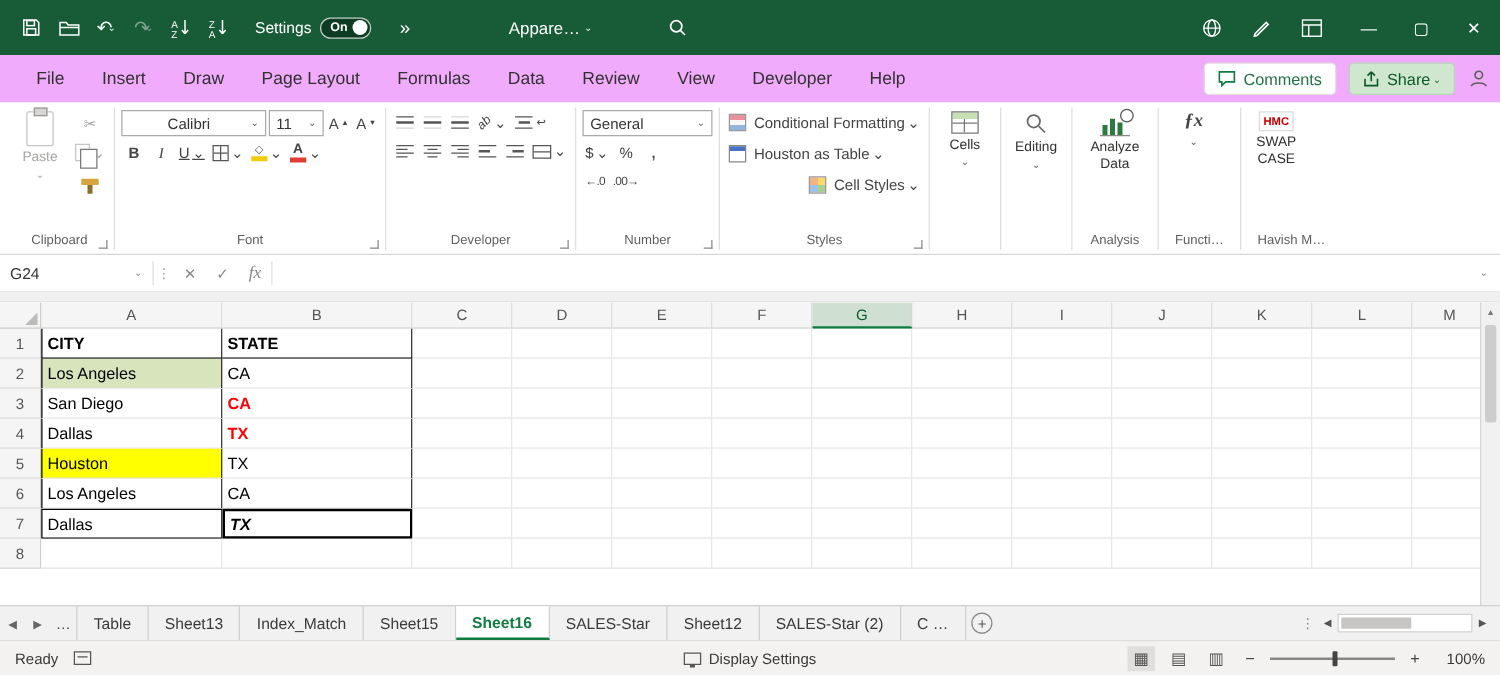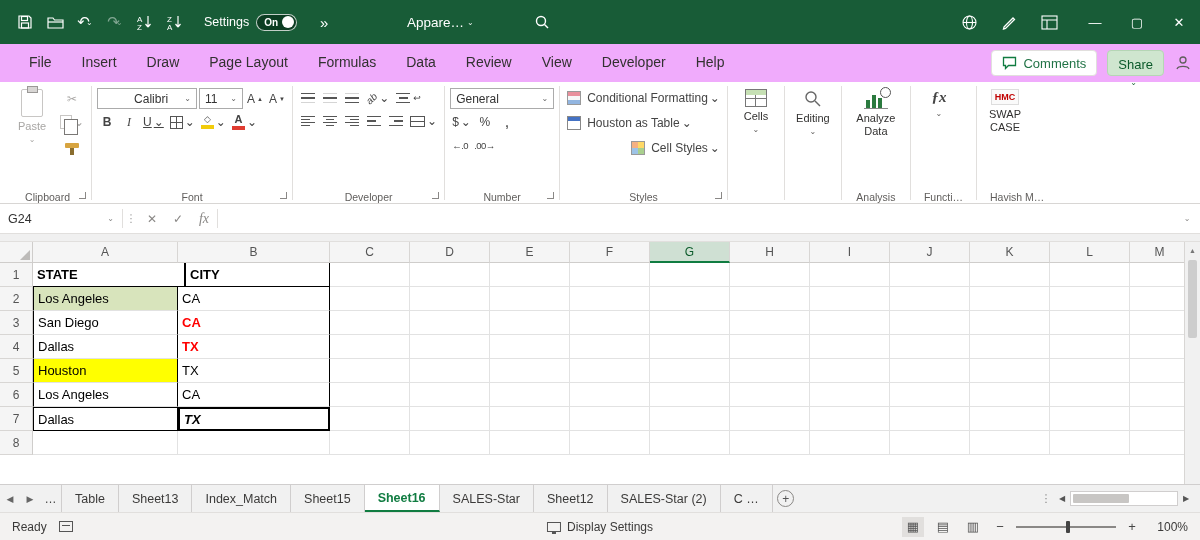--- a/index.html
+++ b/index.html
@@ -26,39 +26,39 @@
   .tb-right { margin-left:auto; display:flex; align-items:center; }
   .win-btn { width:42px; height:44px; display:flex; align-items:center; justify-content:center; font-size:13px; }
 
   
   .tabrow { height:38px; background:#f0abfc; display:flex; align-items:stretch; padding:0 8px 0 14px; }
   .rtabs { display:flex; align-items:stretch; }
   .rtab { padding:0 15px; display:flex; align-items:center; font-size:14px; color:#323130; border-bottom:3px solid transparent; }
   .rtab.active { color:var(--tab-green); font-weight:bold; border-bottom-color:var(--tab-green); }
   .tabrow-right { margin-left:auto; display:flex; align-items:center; gap:10px; }
   .pillbtn { display:flex; align-items:center; gap:6px; border:1px solid #e1dfdd; border-radius:4px; height:26px; padding:0 10px; font-size:13px; background:#fff; color:var(--tab-green); }
-  .sharebtn { background:#cfe6cf; border-color:#b5d6b5; color:#0b5a2a;flex-direction:column; }
+  .sharebtn { background:#cfe6cf; border-color:#b5d6b5; color:#0b5a2a; }
 
   
   .ribbon { height:122px; background:#fff; border-bottom:1px solid #d8d6d4; display:flex; align-items:stretch; padding:1px 2px 0 4px; }
   .group { display:flex; flex-direction:column; padding:2px 5px 0; }
   .g-content { flex:1; display:flex; align-items:flex-start; gap:3px; }
-  .g-label { height:17px; display:flex; align-items:flex-end; justify-content:center; gap:4px; font-size:10.5px; color:#605e5c; position:relative; padding:0 8px; }
+  .g-label { height:17px; display:flex; align-items:flex-start; justify-content:center; gap:4px; font-size:10.5px; color:#605e5c; position:relative; padding:0 8px; }
   .launcher { width:7px; height:7px; border-right:1.5px solid #8a8886; border-bottom:1.5px solid #8a8886; position:absolute; right:0; bottom:4px; }
   .vsep { width:1px; background:#e1dfdd; margin:3px 0; }
   .bigbtn { display:flex; flex-direction:column; align-items:center; justify-content:flex-start; gap:3px; padding:4px 6px; font-size:11px; color:#323130; text-align:center; min-width:46px; }
   .bigbtn .chev { font-size:8px; color:#605e5c; }
   .disabled, .disabled * { color:#a8a6a4 !important; border-color:#c8c6c4 !important; }
   .minicol { display:flex; flex-direction:column; gap:3px; padding-top:4px; }
   .sbtn { height:20px; min-width:20px; display:flex; align-items:center; justify-content:center; font-size:12px; color:#444; gap:2px; padding:0 2px; }
   .rows { display:flex; flex-direction:column; gap:3px; padding-top:3px; }
   .rrow { display:flex; align-items:center; gap:2px; }
   .combo { border:1px solid #ababab; height:21px; display:flex; align-items:center; justify-content:space-between; padding:0 5px; font-size:12px; color:#333; gap:6px; background:#fff; }
   .combo .chev { font-size:8px; color:#666; }
-  .w-font { width:100px;padding-left:36px; } .w-size { width:44px; } .w-num { width:104px; }
+  .w-font { width:116px;padding-left:36px; } .w-size { width:44px; } .w-num { width:104px; }
   .bold-b { font-weight:bold; } .ital-i { font-style:italic; font-family:"Liberation Serif",serif; } .under-u { text-decoration:underline; }
   .colorbar { display:flex; flex-direction:column; align-items:center; line-height:1; }
   .colorbar .bar { width:13px; height:4px; margin-top:1px; }
   .red-bar { background:#e03c31; } .gold-bar { background:#f2cc0c; }
   
   .ic-clip { width:22px; height:28px; border:1.5px solid #9a9896; border-radius:2px; position:relative; background:#fff; }
   .ic-clip::before { content:""; position:absolute; top:-4px; left:5px; width:9px; height:5px; border:1.5px solid #9a9896; background:#d8d6d4; }
   .ic-copy { width:12px; height:14px; border:1.2px solid #7a7876; position:relative; background:#fff; }
   .ic-copy::after { content:""; position:absolute; left:3px; top:3px; width:12px; height:14px; border:1.2px solid #7a7876; background:#fff; }
   .ic-brush { width:14px; height:5px; background:#d7a440; border-radius:1px; position:relative; }
@@ -619,22 +619,22 @@
       <div class="colh" style="width: 80px;">H</div>
       <div class="colh" style="width: 80px;">I</div>
       <div class="colh" style="width: 80px;">J</div>
       <div class="colh" style="width: 80px;">K</div>
       <div class="colh" style="width: 80px;">L</div>
       <div class="colh" style="width: 60px;">M</div>
     </div>
   <div>
       <div class="grow">
         <div class="rown">1</div>
+        <div class="cell bold bL bR bB" style="width: 145px;">CITY</div>
         <div class="cell bold bR bB" style="width: 152px;">STATE</div>
-        <div class="cell bold bL bR bB" style="width: 145px;">CITY</div>
         <div class="cell" style="width: 80px;"></div>
         <div class="cell" style="width: 80px;"></div>
         <div class="cell" style="width: 80px;"></div>
         <div class="cell" style="width: 80px;"></div>
         <div class="cell" style="width: 80px;"></div>
         <div class="cell" style="width: 80px;"></div>
         <div class="cell" style="width: 80px;"></div>
         <div class="cell" style="width: 80px;"></div>
         <div class="cell" style="width: 80px;"></div>
         <div class="cell" style="width: 80px;"></div>

